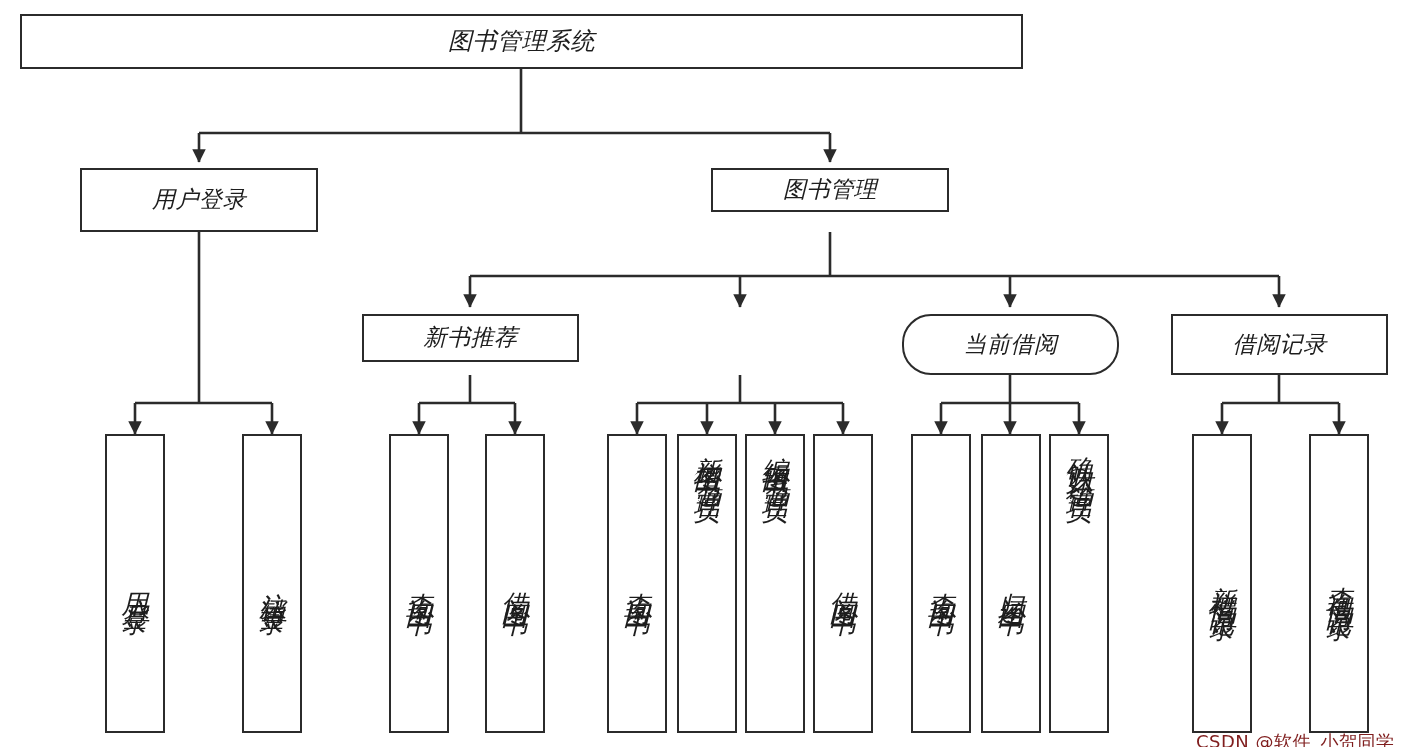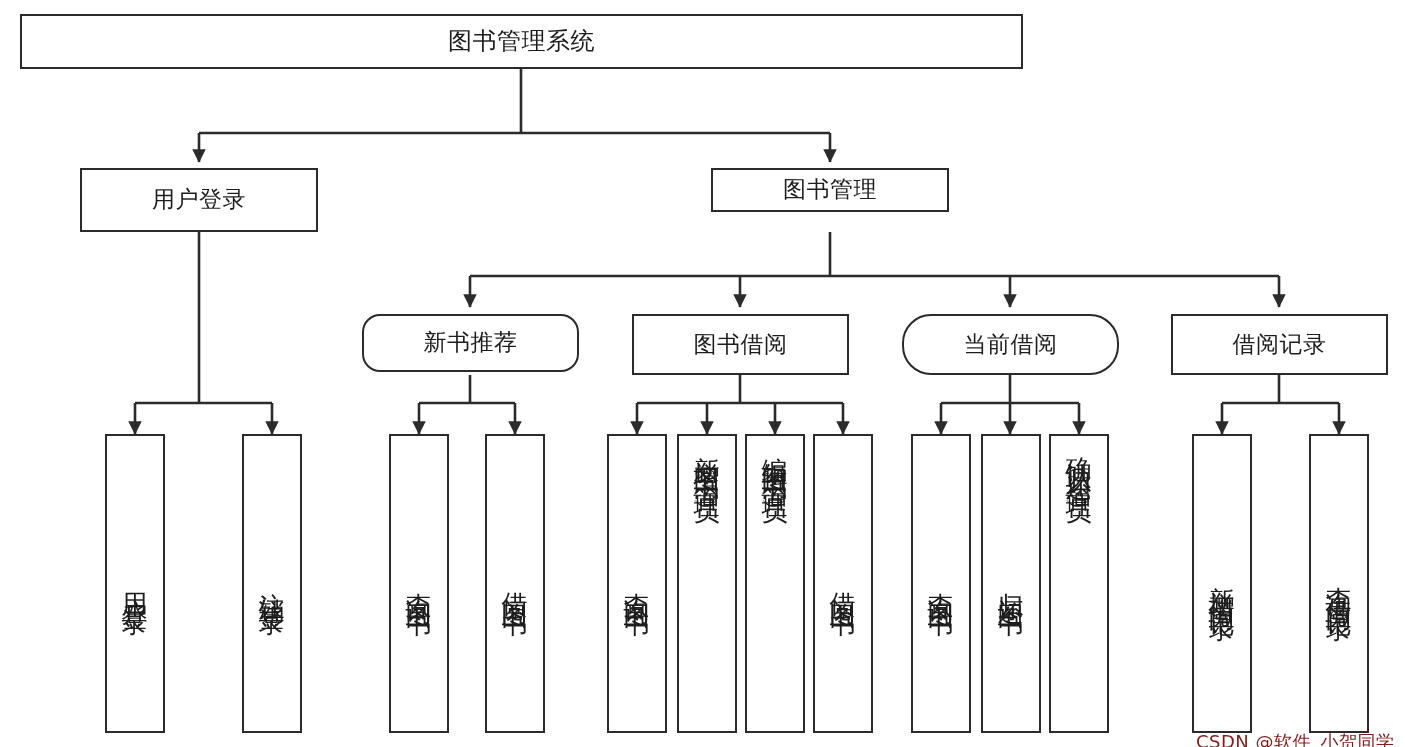--- a/index.html
+++ b/index.html
@@ -31,20 +31,21 @@
   .node {
     position: absolute;
     box-sizing: border-box;
     background: #ffffff;
     border: 2px solid #2b2b2b;
     display: flex;
     align-items: center;
     justify-content: center;
     color: #1d1d1d;
     z-index: 2;
+    font-style: italic;
   }
   .node .label {
     display: block;
     text-align: center;
     line-height: 1.18;
     letter-spacing: 0.5px;
   }
   
   .node.horiz .label {
     font-size: 23px;
@@ -139,25 +140,22 @@
     <span class="label">图书管理系统</span>
   </div>
 
   <div class="node horiz" style="left:80px; top:168px; width:238px; height:64px;">
     <span class="label">用户登录</span>
   </div>
   <div class="node horiz" style="left:711px; top:168px; width:238px; height:44px;">
     <span class="label">图书管理</span>
   </div>
 
-  <div class="node horiz" style="left:362px; top:314px; width:217px; height:58px;border-radius:18px;">
+  <div class="node horiz" style="left:362px; top:314px; width:217px; height:48px;">
     <span class="label">新书推荐</span>
-  </div>
-  <div class="node horiz" style="left:632px; top:314px; width:217px; height:61px;">
-    <span class="label">图书借阅</span>
   </div>
   <div class="node horiz" style="left:902px; top:314px; width:217px; height:61px;border-radius:29px;">
     <span class="label">当前借阅</span>
   </div>
   <div class="node horiz" style="left:1171px; top:314px; width:217px; height:61px;">
     <span class="label">借阅记录</span>
   </div>
 
   <div class="node vert middled" style="left:105px; top:434px; width:60px; height:299px;">
     <span class="label">用户登录</span>

